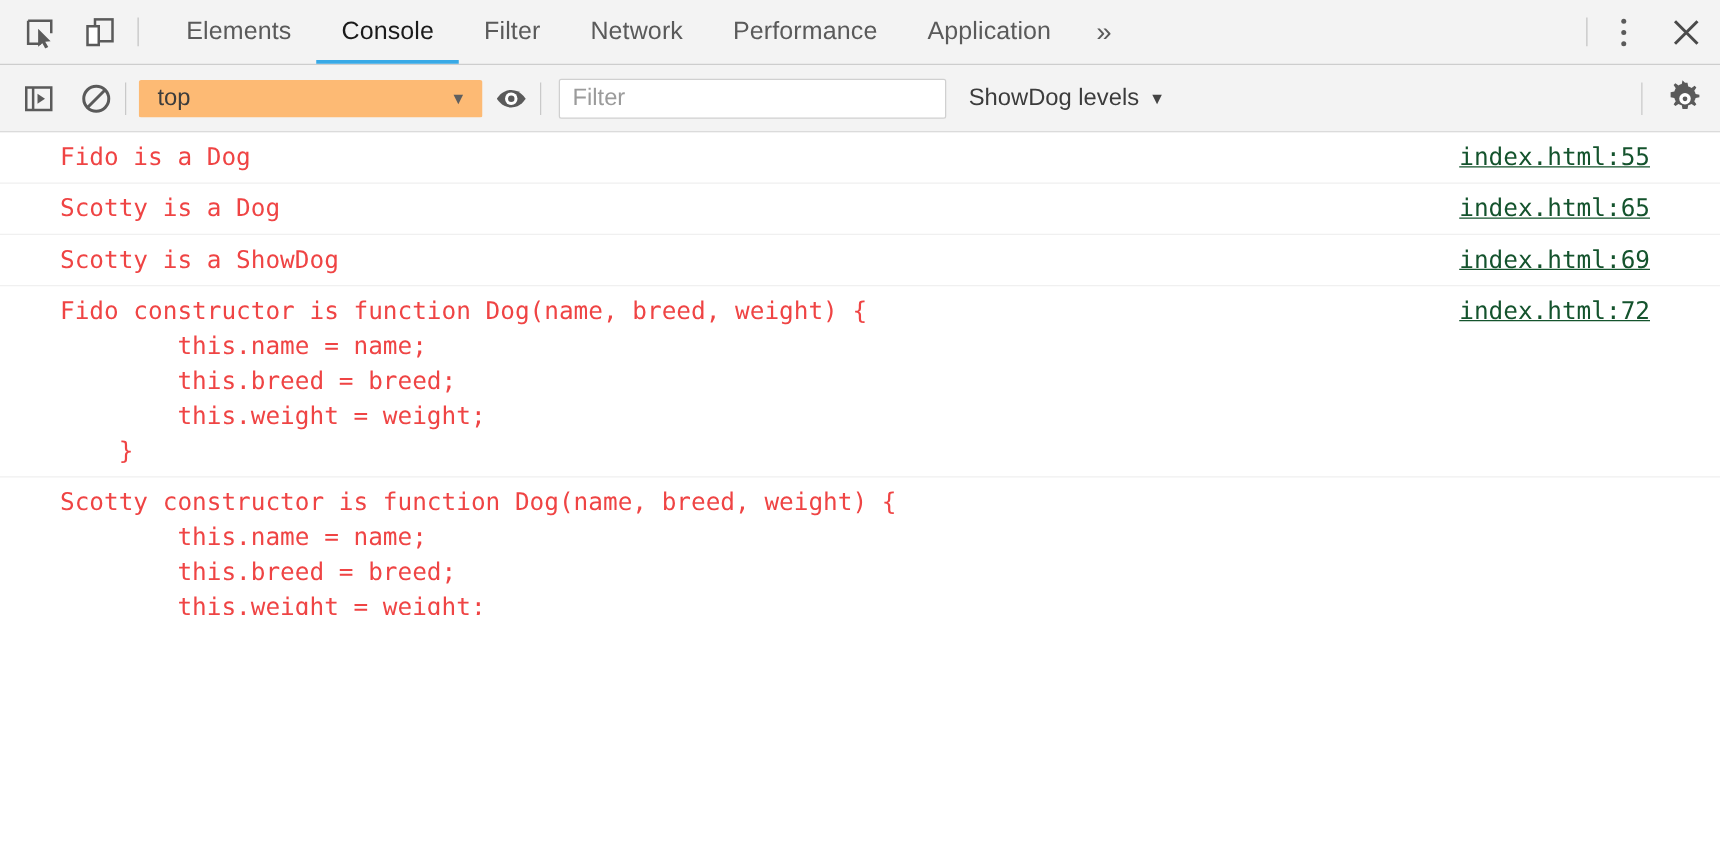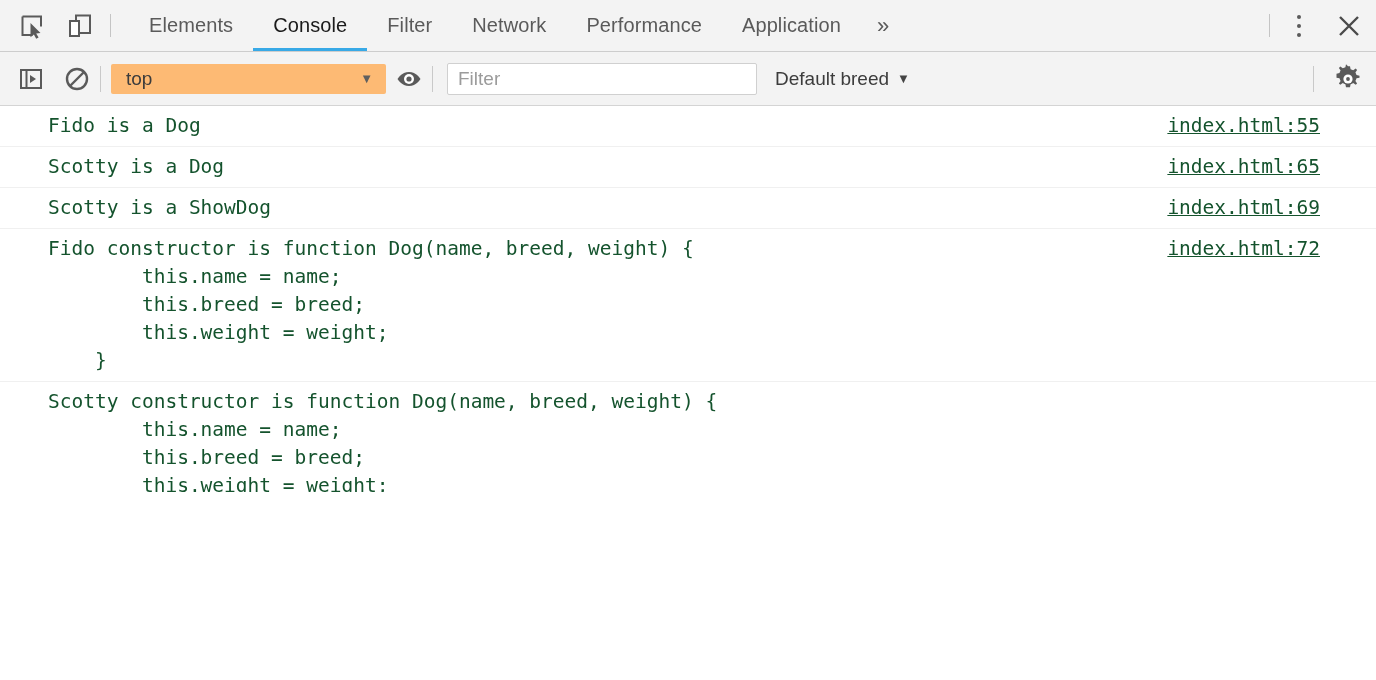--- a/index.html
+++ b/index.html
@@ -229,21 +229,21 @@
     border-bottom: 1px solid #f0f0f0;
     padding: 6px 0 6px 0;
     min-height: 28px;
     box-sizing: border-box;
   }
 
   .msg-text {
     font-family: "DejaVu Sans Mono", "Liberation Mono", monospace;
     font-size: 19.5px;
     line-height: 28px;
-    color: #14532d;
+    color: #ef4444;
     margin-left: 48px;
     white-space: pre;
     flex: 1 1 auto;
     overflow: hidden;
   }
 
   .msg-src {
     font-family: "DejaVu Sans Mono", "Liberation Mono", monospace;
     font-size: 19.5px;
     line-height: 28px;
@@ -378,21 +378,21 @@
         <circle cx="14" cy="13" r="5" fill="#ffffff"></circle>
         <circle cx="14" cy="13" r="2.6" fill="#5a5a5a"></circle>
       </svg>
     </div>
 
     <div class="fb-divider"></div>
 
     <input class="filter-input" type="text" placeholder="Filter" style="">
 
     <div class="levels">
-      <span>Default breed</span>
+      <span>ShowDog levels</span>
       <span class="caret">▼</span>
     </div>
 
     <div class="fb-right">
       <div class="fb-divider"></div>
       <div class="gearbtn" title="Console settings">
         <svg width="30" height="30" viewBox="0 0 30 30">
           <path fill="#5a5a5a" d="M15 2.2 l2 0 0.6 3.0 a9.6 9.6 0 0 1 2.6 1.1 l2.5-1.7 1.4 1.4 -1.7 2.5 a9.6 9.6 0 0 1 1.1 2.6 l3.0 0.6 0 2 -3.0 0.6 a9.6 9.6 0 0 1 -1.1 2.6 l1.7 2.5 -1.4 1.4 -2.5-1.7 a9.6 9.6 0 0 1 -2.6 1.1 l-0.6 3.0 -2 0 -2 0 -0.6-3.0 a9.6 9.6 0 0 1 -2.6-1.1 l-2.5 1.7 -1.4-1.4 1.7-2.5 a9.6 9.6 0 0 1 -1.1-2.6 l-3.0-0.6 0-2 0-2 3.0-0.6 a9.6 9.6 0 0 1 1.1-2.6 l-1.7-2.5 1.4-1.4 2.5 1.7 a9.6 9.6 0 0 1 2.6-1.1 l0.6-3.0 z"></path>
           <circle cx="15" cy="15" r="4.6" fill="#ffffff"></circle>
           <circle cx="15" cy="15" r="1.9" fill="#5a5a5a"></circle>

